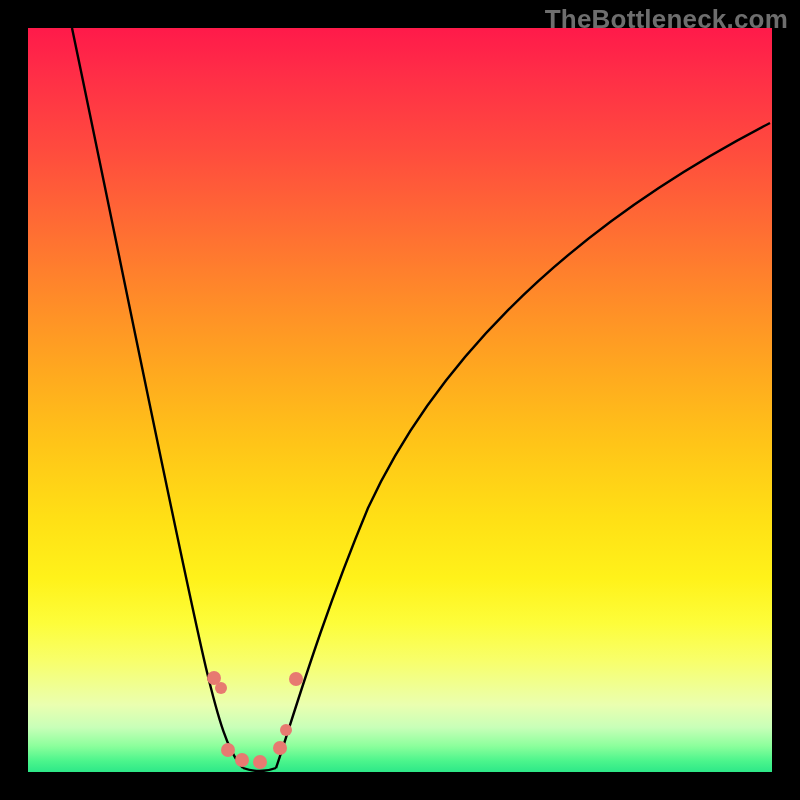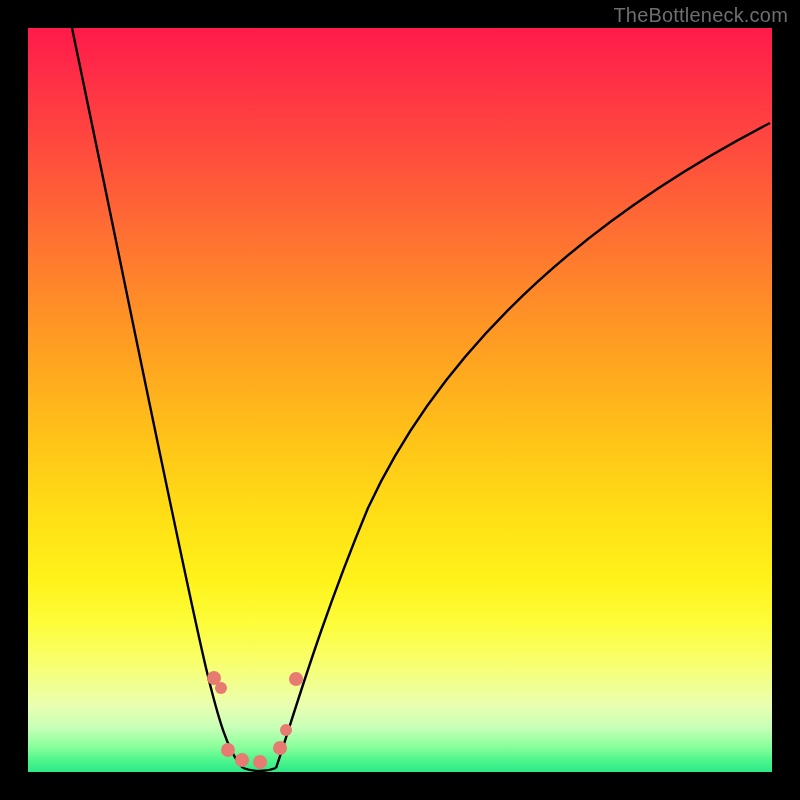--- a/index.html
+++ b/index.html
@@ -39,22 +39,22 @@
       #8cff9c 96.5%,
       #4cf58c 98.5%,
       #2de888 100%
     );
   }
   .watermark {
     position: absolute;
     top: 4px;
     right: 12px;
     color: #6e6e6e;
-    font-size: 20px;
-    font-weight: 400;
+    font-size: 26px;
+    font-weight: 700;
     letter-spacing: 0.2px;
     z-index: 5;
   }
   svg.curve {
     position: absolute;
     inset: 0;
     z-index: 3;
   }
   .dot {
     fill: #e77a71;

